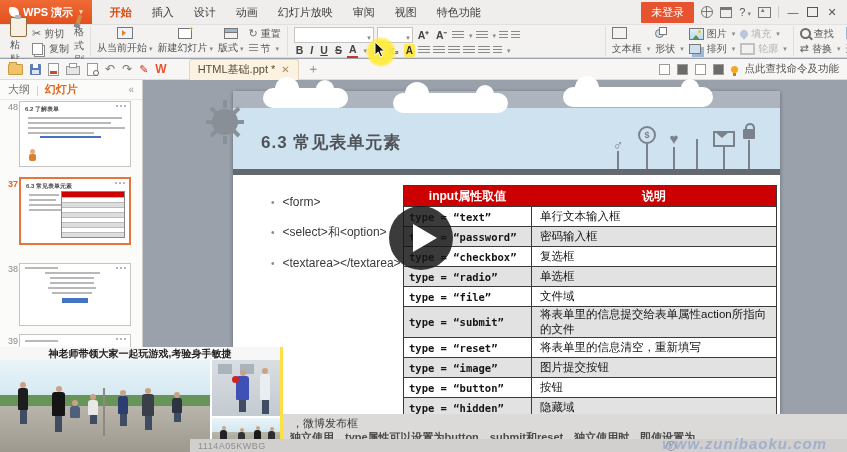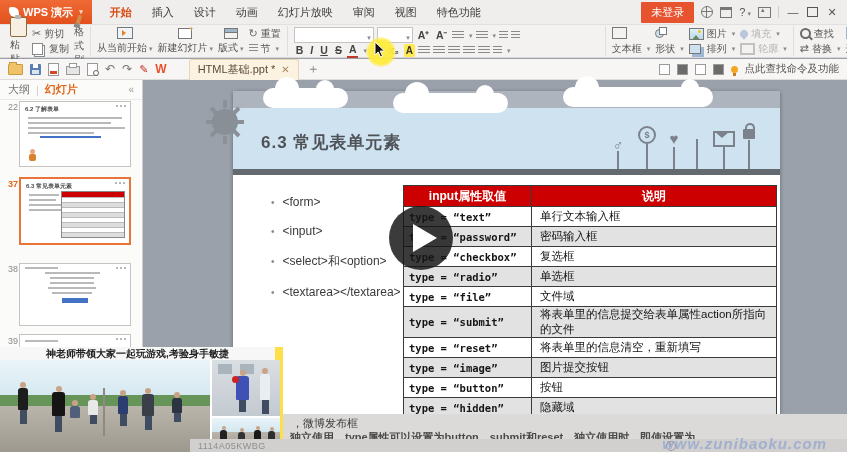--- a/index.html
+++ b/index.html
@@ -165,21 +165,21 @@
   .subt2{position:absolute;left:148px;top:16px;font-size:11px;color:#4a4a4a;white-space:nowrap;width:550px;overflow:hidden;font-weight:bold;}
 
   .status-strip{position:absolute;left:190px;right:0;bottom:0;height:13px;background:#d2d0ce;z-index:12;display:flex;align-items:center;}
   .vcode{font-size:9px;color:#8f8f8f;margin-left:8px;letter-spacing:.5px;}
   .hist{width:8px;height:8px;border:1px solid #9a9a9a;border-radius:50%;position:relative;margin-left:400px;}
   .hist::after{content:"";position:absolute;top:1px;left:3px;width:1px;height:3px;background:#9a9a9a;}
   .watermark{position:absolute;right:20px;bottom:0px;z-index:13;font-size:15px;font-weight:bold;
              color:rgba(120,150,205,.55);letter-spacing:1px;font-style:italic;}
 
   
-  .video-inset{position:absolute;left:0;top:347px;width:283px;height:105px;z-index:10;background:#111;border-right:8px solid #fde047;box-sizing:border-box;}
+  .video-inset{position:absolute;left:0;top:347px;width:283px;height:105px;z-index:10;background:#111;border-right:3px solid #fde047;box-sizing:border-box;}
   .vcaption{height:13px;background:#f7f7f7;font-size:10px;font-weight:bold;color:#222;text-align:center;line-height:13px;white-space:nowrap;overflow:hidden;}
   .ph{position:absolute;overflow:hidden;}
   .ph-main{left:0;top:13px;width:210px;height:92px;border-right:2px solid #fff;}
   .ph-rt{left:212px;top:13px;width:68px;height:56px;border-bottom:2px solid #fff;}
   .ph-rb{left:212px;top:71px;width:68px;height:34px;}
   .sky{position:absolute;left:0;top:0;right:0;height:45%;background:linear-gradient(#eaf4f9,#d2e7f0);}
   .trees{position:absolute;left:0;top:38%;right:0;height:14%;background:#679459;}
   .grnd{position:absolute;left:0;top:50%;right:0;bottom:0;background:linear-gradient(#b9b5ab,#9d998e);}
   .vpole{position:absolute;width:2px;background:#8f8a81;}
   .p{position:absolute;}
@@ -413,21 +413,21 @@
   <div class="workspace">
 
     <div class="sidebar">
       <div class="sb-head">
         <span class="sb-outline">大纲</span>
         <span class="sep">|</span>
         <span class="sb-slides">幻灯片</span>
         <span class="sb-collapse">«</span>
       </div>
 
-      <span class="tnum" style="top:22px;">22</span>
+      <span class="tnum" style="top:22px;">48</span>
       <div class="thumb" style="top:21px;height:66px;">
         <div class="ttitle">6.2 了解表单</div>
         <div class="tdecor">
             <i></i>
             <i></i>
             <i></i>
           </div>
         <div class="tline" style="width:85%;"></div>
           <div class="tline" style="width:75%;"></div>
         <div class="tline" style="width:88%;"></div>
@@ -531,21 +531,20 @@
             <span class="pole" style="top:15px;height:23px;"></span>
         </div>
         <div class="post" style="left:508px;top:32px;height:46px;width:16px;">
           <span class="sign lock" style="top:6px;"></span>
             <span class="pole" style="top:17px;height:29px;"></span>
         </div>
         <div class="ground"></div>
 
         <ul class="bullets">
           <li><span class="dot">•</span><span>&lt;form&gt;</span></li>
-          <li><span class="dot">•</span><span>&lt;input&gt;</span></li>
           <li><span class="dot">•</span><span>&lt;select&gt;和&lt;option&gt;</span></li>
           <li><span class="dot">•</span><span>&lt;textarea&gt;&lt;/textarea&gt;</span></li>
         </ul>
 
         <table class="attr">
           <colgroup>
               <col class="c1">
               <col>
             </colgroup>
           <tbody>

